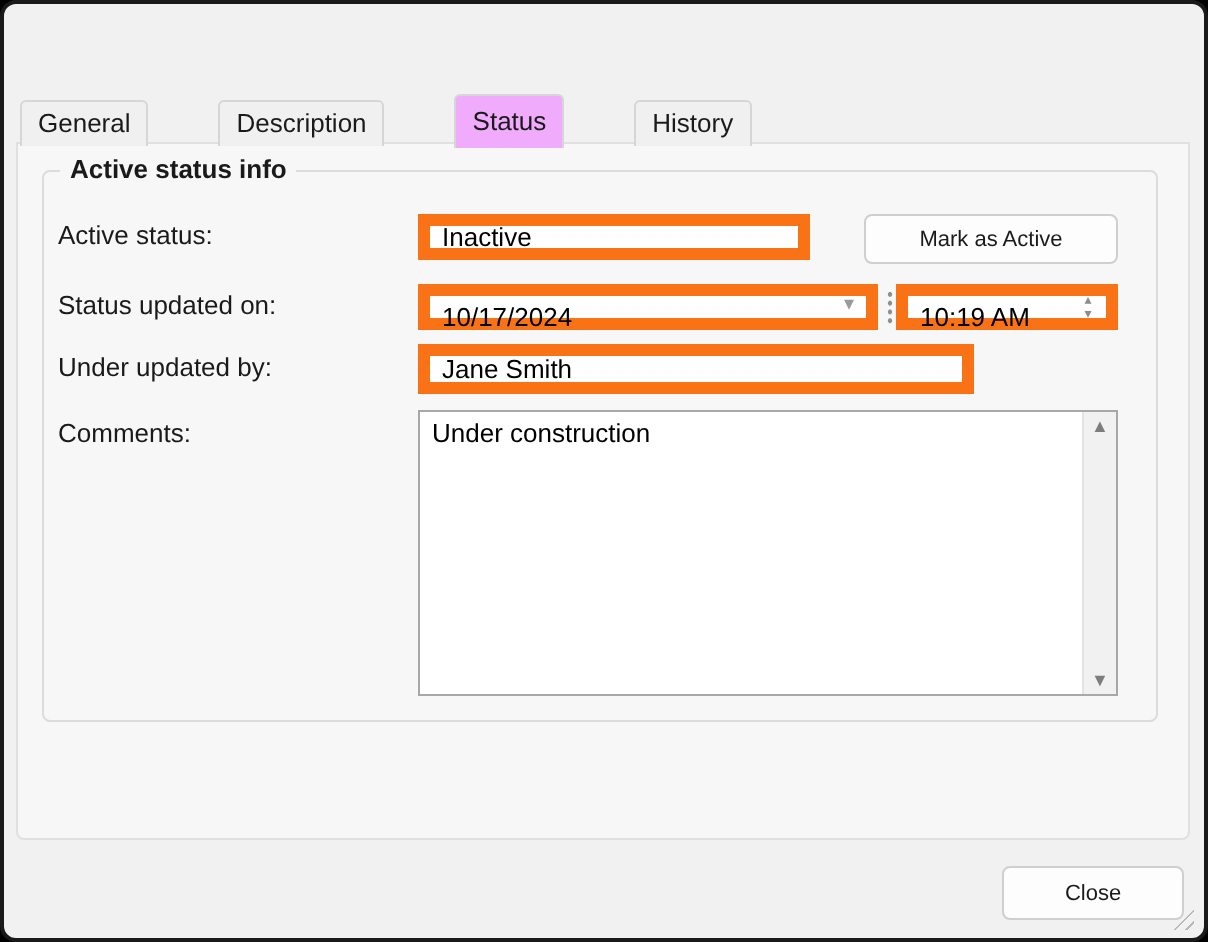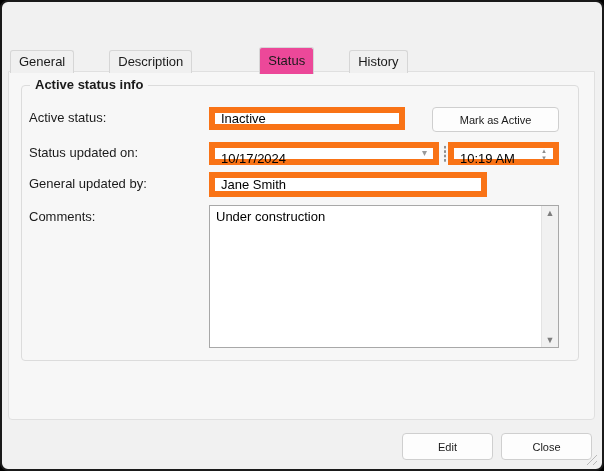--- a/index.html
+++ b/index.html
@@ -15,21 +15,21 @@
   .title{position:absolute;left:40px;top:12px;font-size:14px;color:#1a1a1a;}
   .wc{position:absolute;top:6px;width:36px;height:28px;display:flex;align-items:center;justify-content:center;}
   .wc.min{left:436px;} .wc.max{left:493px;} .wc.close{left:552px;}
   .min-glyph{width:11px;height:0;border-top:1px solid #333;display:block;}
   .max-glyph{width:10px;height:10px;border:1px solid #c6c6c6;border-radius:2px;display:block;}
   .close-glyph{font-size:14px;color:#1a1a1a;line-height:1;}
   
   .tabstrip{position:absolute;left:8px;top:43px;height:28px;display:flex;align-items:flex-end;z-index:3;gap:33px;}
   .tab{height:22px;line-height:22px;padding:0 8px;font-size:13px;color:#1a1a1a;background:#f0f0f0;
        border:1px solid #d6d6d6;border-bottom:none;border-radius:3px 3px 0 0;margin-right:2px;}
-  .tab.selected{height:26px;line-height:26px;background:#ec4899;margin-bottom:-1px;position:relative;z-index:4;margin-left:32px;}
+  .tab.selected{height:26px;line-height:26px;background:#f0abfc;margin-bottom:-1px;position:relative;z-index:4;}
   
   .tabpanel{position:absolute;left:6px;top:69px;width:587px;height:349px;background:#f7f7f7;
             border:1px solid #e0e0e0;border-radius:0 0 4px 4px;box-sizing:border-box;z-index:2;}
   .groupbox{position:absolute;left:12px;top:13px;width:558px;height:276px;border:1px solid #dcdcdc;
             border-radius:4px;box-sizing:border-box;}
   .group-title{position:absolute;left:8px;top:-9px;background:#f7f7f7;padding:0 5px;
                font-size:13px;font-weight:bold;color:#1a1a1a;white-space:nowrap;}
   .flabel{position:absolute;left:7px;font-size:13px;color:#1a1a1a;white-space:nowrap;}
   .field{position:absolute;box-sizing:border-box;background:#fff;border:6px solid #f97316;
          font-family:"Liberation Sans","DejaVu Sans",sans-serif;font-size:13px;color:#000;padding:0 0 0 6px;}
@@ -84,31 +84,30 @@
       </div>
       <div class="dtgrip"></div>
       <div class="field" style="left:426px;top:56px;width:111px;height:23px;line-height:21px;">
         <span>10:19 AM</span>
         <span class="spinner">
           <span class="spin">▴</span>
           <span class="spin">▾</span>
         </span>
       </div>
 
-      <span class="flabel" style="top:90px;">General updated by:</span>
+      <span class="flabel" style="top:90px;">Under updated by:</span>
       <input class="field" style="left: 187px; top: 86px; width: 278px; height: 25px;" readonly="" value="Jane Smith">
 
       <span class="flabel" style="top:123px;">Comments:</span>
       <div class="comments">
         <textarea class="comments-text" style="">Under construction</textarea>
         <div class="vscroll">
           <span class="scroll-arrow">▲</span>
           <span class="scroll-arrow">▼</span>
         </div>
       </div>
     </div>
   </div>
 
-  <button class="btn footer-btn edit">Edit</button>
   <button class="btn footer-btn closeb">Close</button>
 
   <div class="resize-grip"></div>
 </div>
 
 </body></html>

